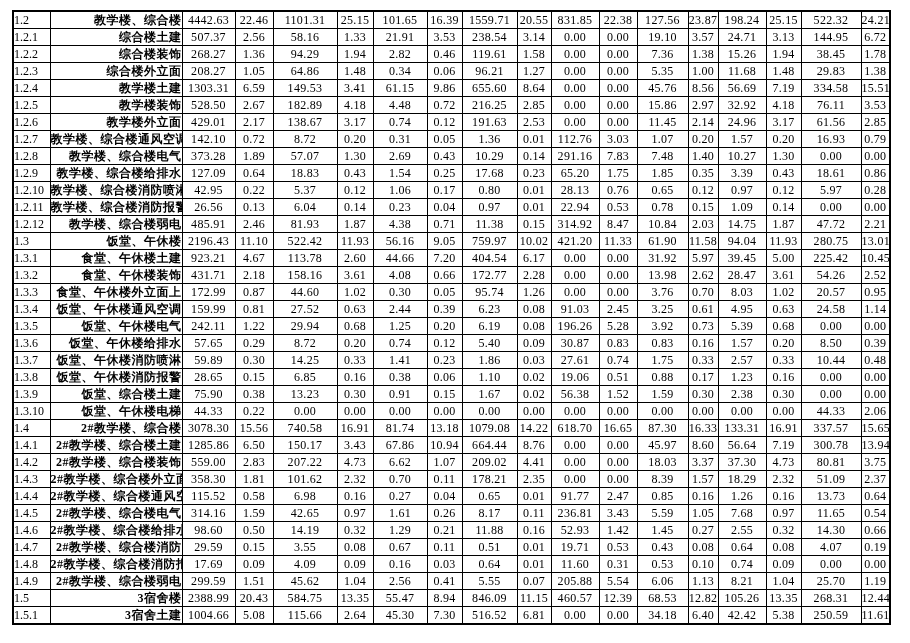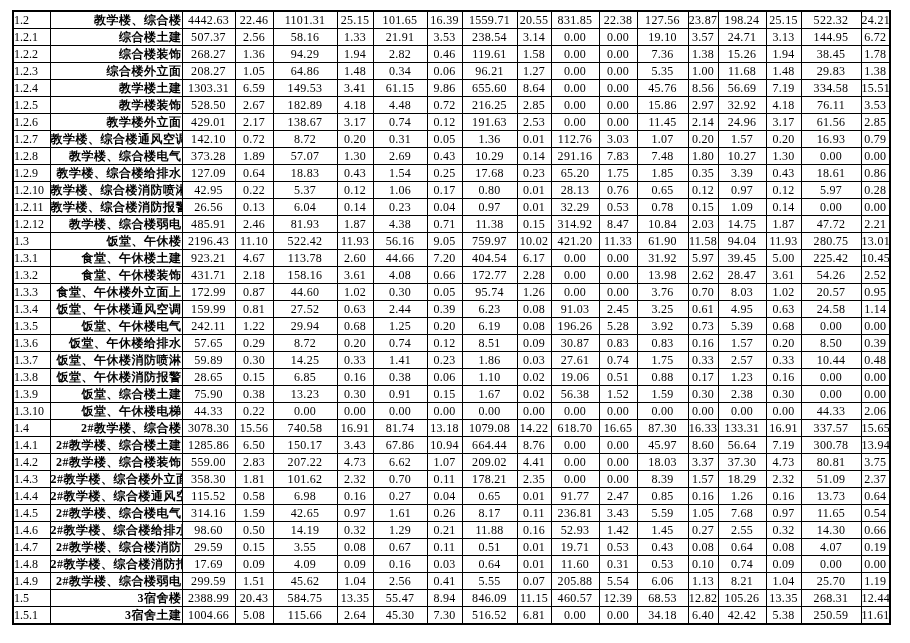--- a/index.html
+++ b/index.html
@@ -238,21 +238,21 @@
           <td class="num">1.89</td>
           <td class="num">57.07</td>
           <td class="num">1.30</td>
           <td class="num">2.69</td>
           <td class="num">0.43</td>
           <td class="num">10.29</td>
           <td class="num">0.14</td>
           <td class="num">291.16</td>
           <td class="num">7.83</td>
           <td class="num">7.48</td>
-          <td class="num">1.80</td>
+          <td class="num">1.40</td>
           <td class="num">10.27</td>
           <td class="num">1.30</td>
           <td class="num">0.00</td>
           <td class="num">0.00</td>
         </tr>
         <tr>
           <td class="code">1.2.9</td>
           <td class="desc">教学楼、综合楼给排水</td>
           <td class="num">127.09</td>
           <td class="num">0.64</td>
@@ -295,21 +295,21 @@
           <td class="code">1.2.11</td>
           <td class="desc">教学楼、综合楼消防报警</td>
           <td class="num">26.56</td>
           <td class="num">0.13</td>
           <td class="num">6.04</td>
           <td class="num">0.14</td>
           <td class="num">0.23</td>
           <td class="num">0.04</td>
           <td class="num">0.97</td>
           <td class="num">0.01</td>
-          <td class="num">32.29</td>
+          <td class="num">22.94</td>
           <td class="num">0.53</td>
           <td class="num">0.78</td>
           <td class="num">0.15</td>
           <td class="num">1.09</td>
           <td class="num">0.14</td>
           <td class="num">0.00</td>
           <td class="num">0.00</td>
         </tr>
         <tr>
           <td class="code">1.2.12</td>
@@ -453,21 +453,21 @@
         </tr>
         <tr>
           <td class="code">1.3.6</td>
           <td class="desc">饭堂、午休楼给排水</td>
           <td class="num">57.65</td>
           <td class="num">0.29</td>
           <td class="num">8.72</td>
           <td class="num">0.20</td>
           <td class="num">0.74</td>
           <td class="num">0.12</td>
-          <td class="num">8.51</td>
+          <td class="num">5.40</td>
           <td class="num">0.09</td>
           <td class="num">30.87</td>
           <td class="num">0.83</td>
           <td class="num">0.83</td>
           <td class="num">0.16</td>
           <td class="num">1.57</td>
           <td class="num">0.20</td>
           <td class="num">8.50</td>
           <td class="num">0.39</td>
         </tr>

